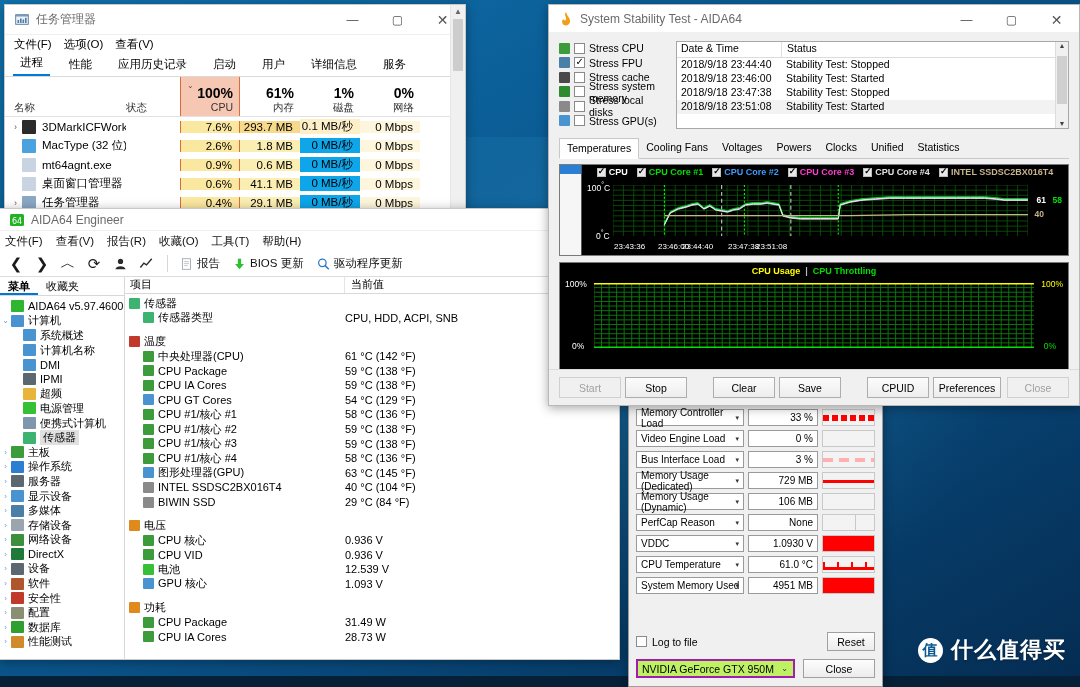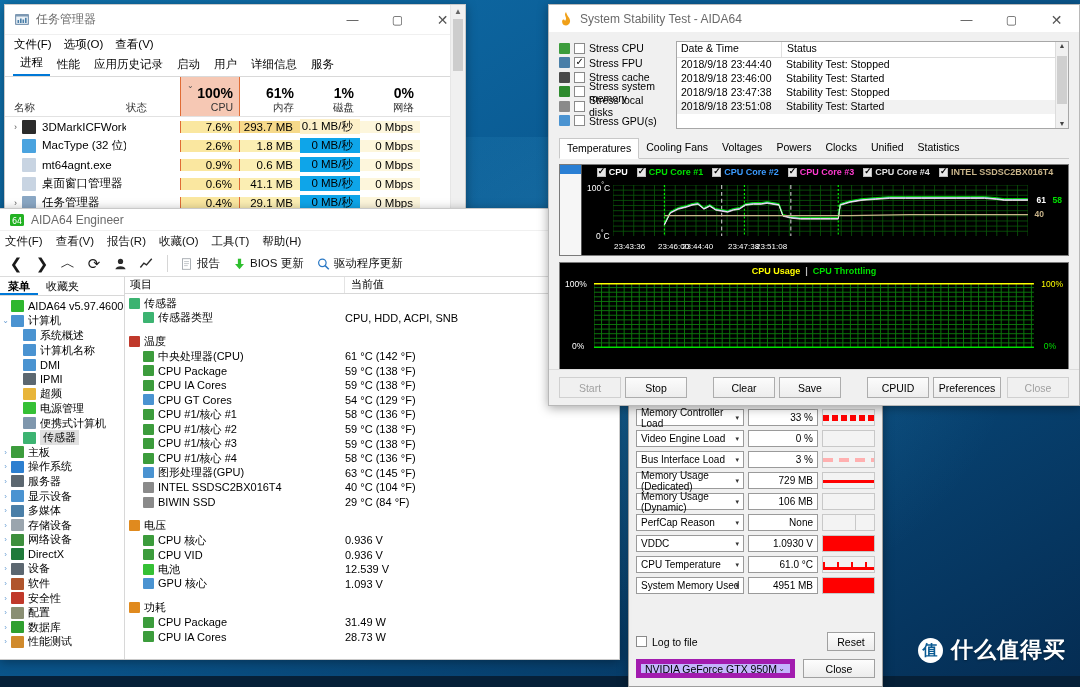--- a/index.html
+++ b/index.html
@@ -35,21 +35,21 @@
   .wbtns { display:flex; height:100%; }
   .wbtn { width:45px; height:30px; display:flex; align-items:center; justify-content:center;
           font-size:12px; color:#555; }
   .wbtn.cls { font-size:14px; }
 
   
   #taskmgr { left:4px; top:4px; width:462px; height:207px; background:#fff;
              border:1px solid #c9c9c9; }
   #taskmgr .menubar { height:19px; display:flex; align-items:center; gap:12px; padding-left:9px;
              font-size:11.5px; color:#000; background:#fff; }
-  #taskmgr .tabs { height:23px; display:flex; align-items:flex-end; gap:0; padding-left:8px;
+  #taskmgr .tabs { height:23px; display:flex; align-items:flex-end; gap:12px; padding-left:8px;
              border-bottom:1px solid #d9d9d9; background:#fff;text-align:right; }
   #taskmgr .tab { font-size:11.5px; padding:2px 7px 4px; color:#000; white-space:nowrap; }
   #taskmgr .tab.active { border-bottom:2px solid #0078d7; }
   .tm-head { display:flex; height:40px; border-bottom:1px solid #e2e2e2; background:#fff;
              position:relative; }
   .tm-head .h { font-size:11px; color:#000; padding:0 6px 3px 0; display:flex;
                 flex-direction:column; justify-content:flex-end; align-items:flex-end; }
   .tm-head .h .pct { font-size:14px; font-weight:bold; line-height:15px; }
   .tm-head .h .sub { font-size:10.5px; color:#333; line-height:12px; }
   .tm-head .h.name { align-items:flex-start; padding-left:9px; flex:1; }
@@ -128,21 +128,21 @@
   .gz-bar { flex:1; height:17px; border:1px solid #c8c8c8; background:#f3f3f3; position:relative; overflow:hidden;}
   .gz-bar i { position:absolute; left:0; top:0; bottom:0; background:#ff0000; display:block; }
   .gz-foot { position:absolute; left:0; right:0; bottom:0; padding:0 7px 8px; }
   .gz-logline { display:flex; align-items:center; justify-content:space-between; margin-bottom:8px; }
   .gz-check { display:flex; align-items:center; gap:5px; font-size:10.5px; }
   .cbx { width:11px; height:11px; border:1px solid #8a8a8a; background:#fff; display:inline-block; flex:none; position:relative;}
   .cbx.on:after { content:"✓"; position:absolute; left:0.5px; top:-2.5px; font-size:10px; color:#000; }
   .btn { border:1px solid #a0a0a0; background:linear-gradient(#fdfdfd,#ececec); font-size:10.5px;
          height:19px; display:flex; align-items:center; justify-content:center; color:#000; }
   .gz-drop { display:flex; align-items:center; justify-content:space-between; gap:8px; }
-  .gz-combo { flex:1; height:19px; border:5px solid #a21caf; background:#c4b5fd; font-size:10.5px;
+  .gz-combo { flex:1; height:19px; border:2px solid #a21caf; background:#bef264; font-size:10.5px;
               display:flex; align-items:center; padding-left:4px; position:relative; }
   .gz-combo .cv { position:absolute; right:5px; font-size:8px; color:#333; }
 
   
   #sst { left:548px; top:4px; width:532px; height:402px; background:#f0f0f0; border:1px solid #b8b8b8; }
   #sst .titlebar { height:28px; }
   #sst .content { padding:8px 10px 0 10px; }
   .sst-top { display:flex; gap:10px; }
   .stress-list { width:107px; }
   .stress-item { display:flex; align-items:center; gap:4px; height:14.5px; font-size:10.5px; color:#000; }

